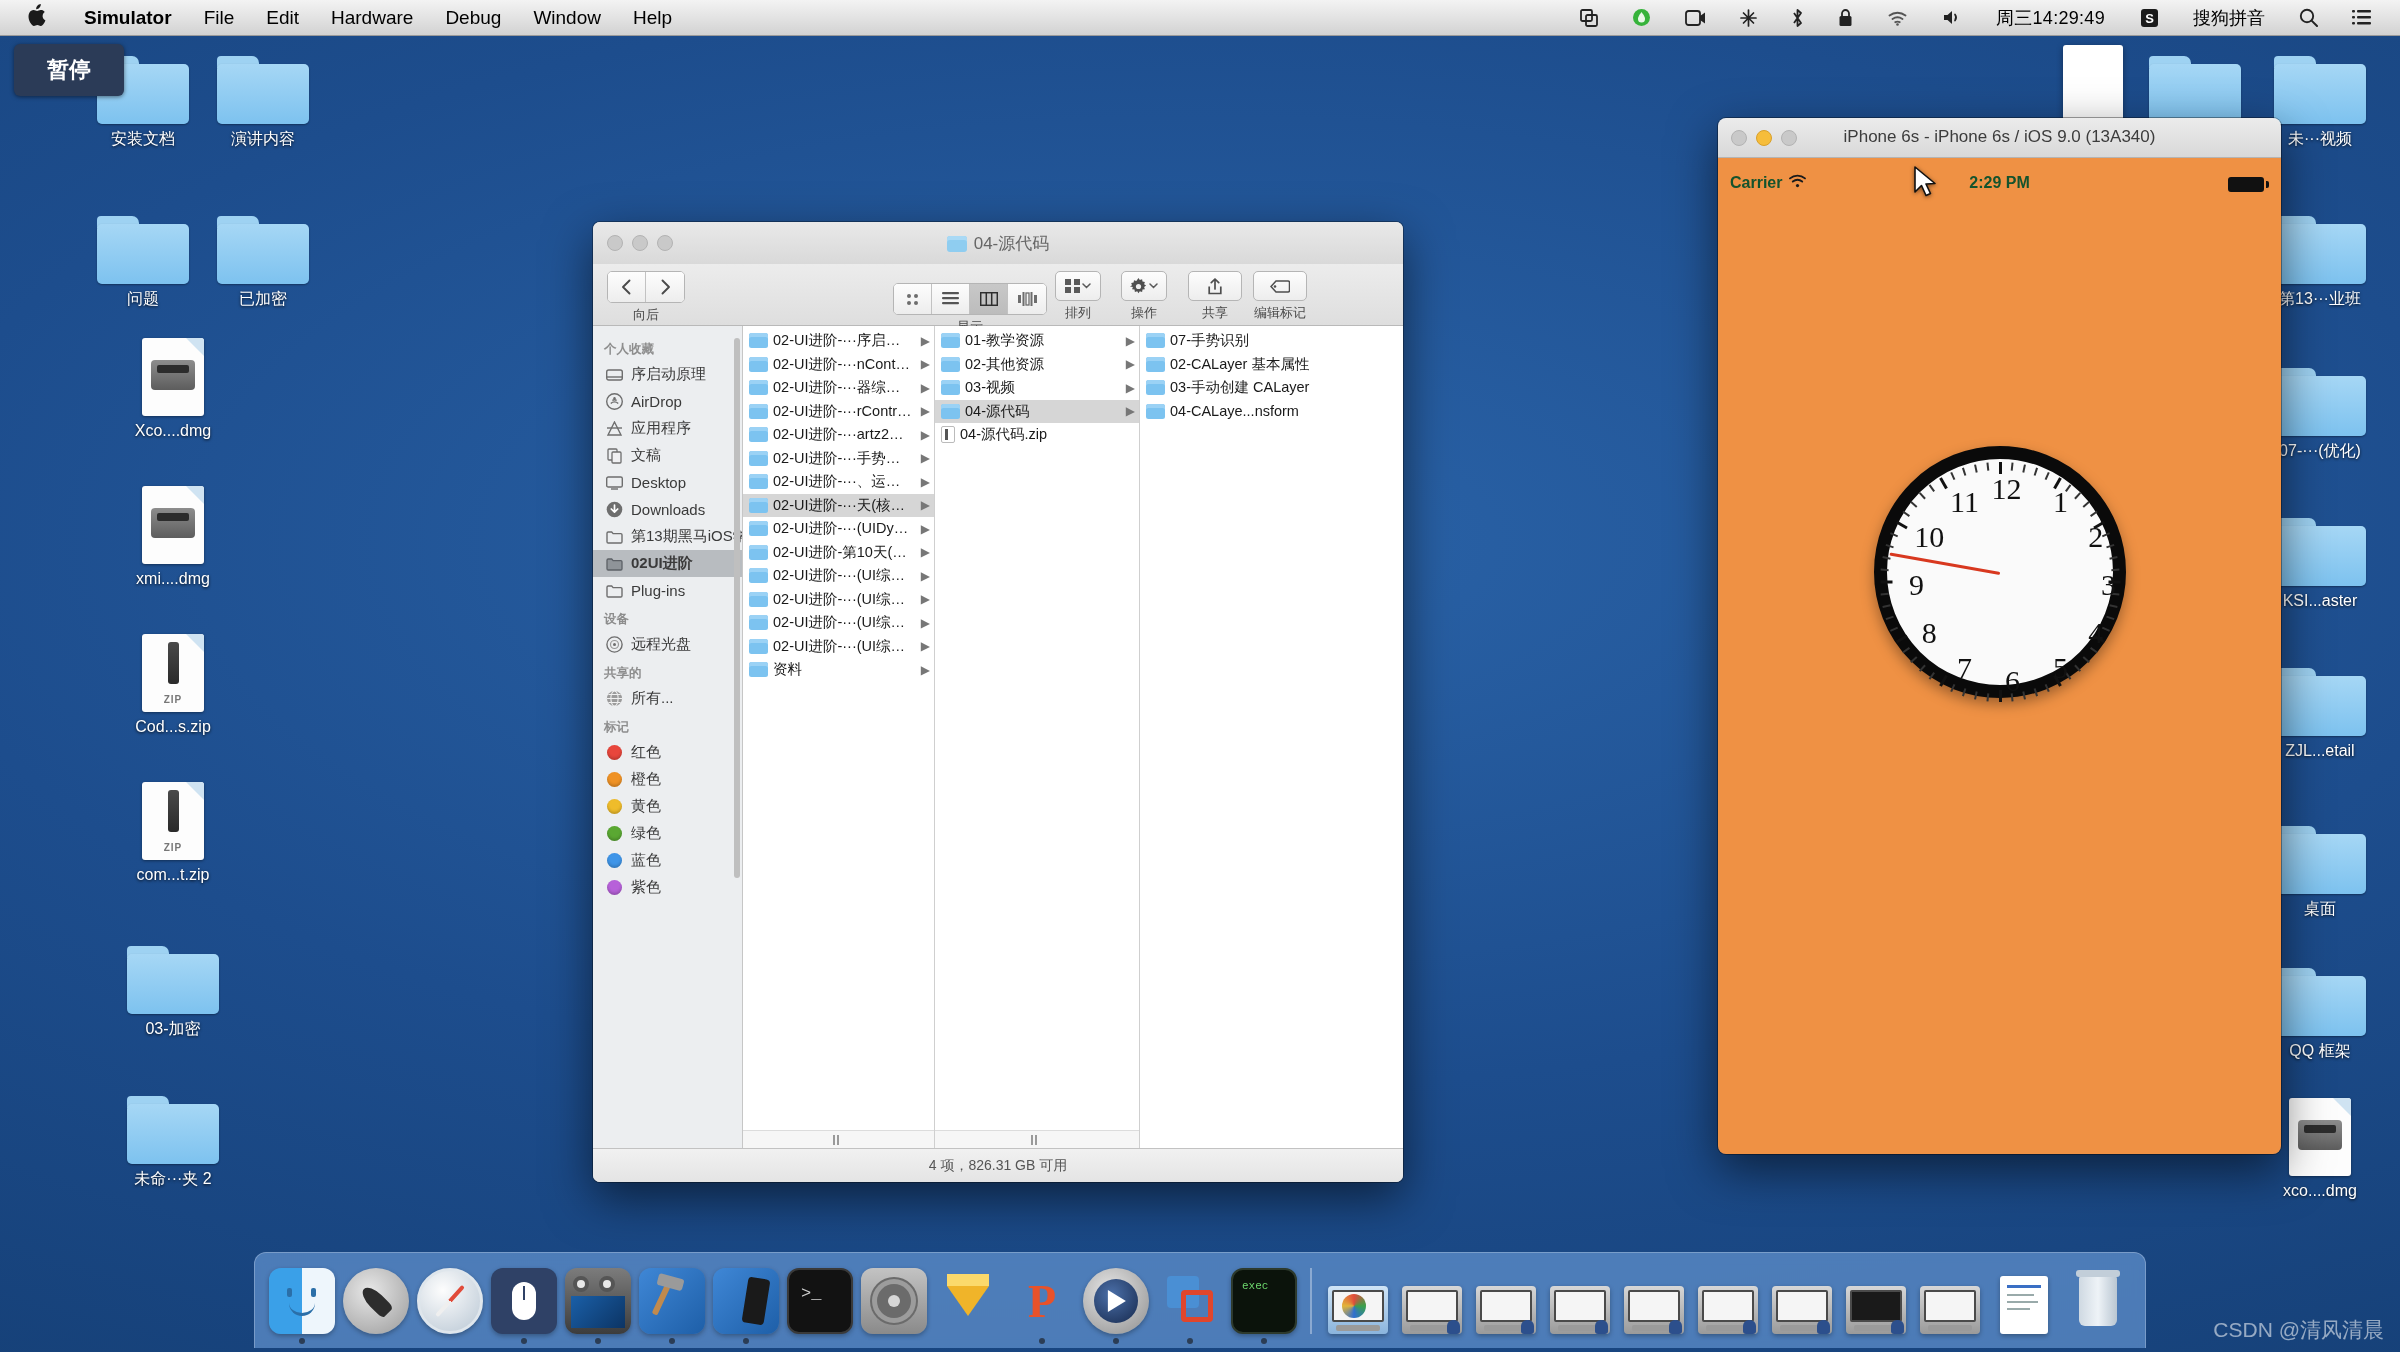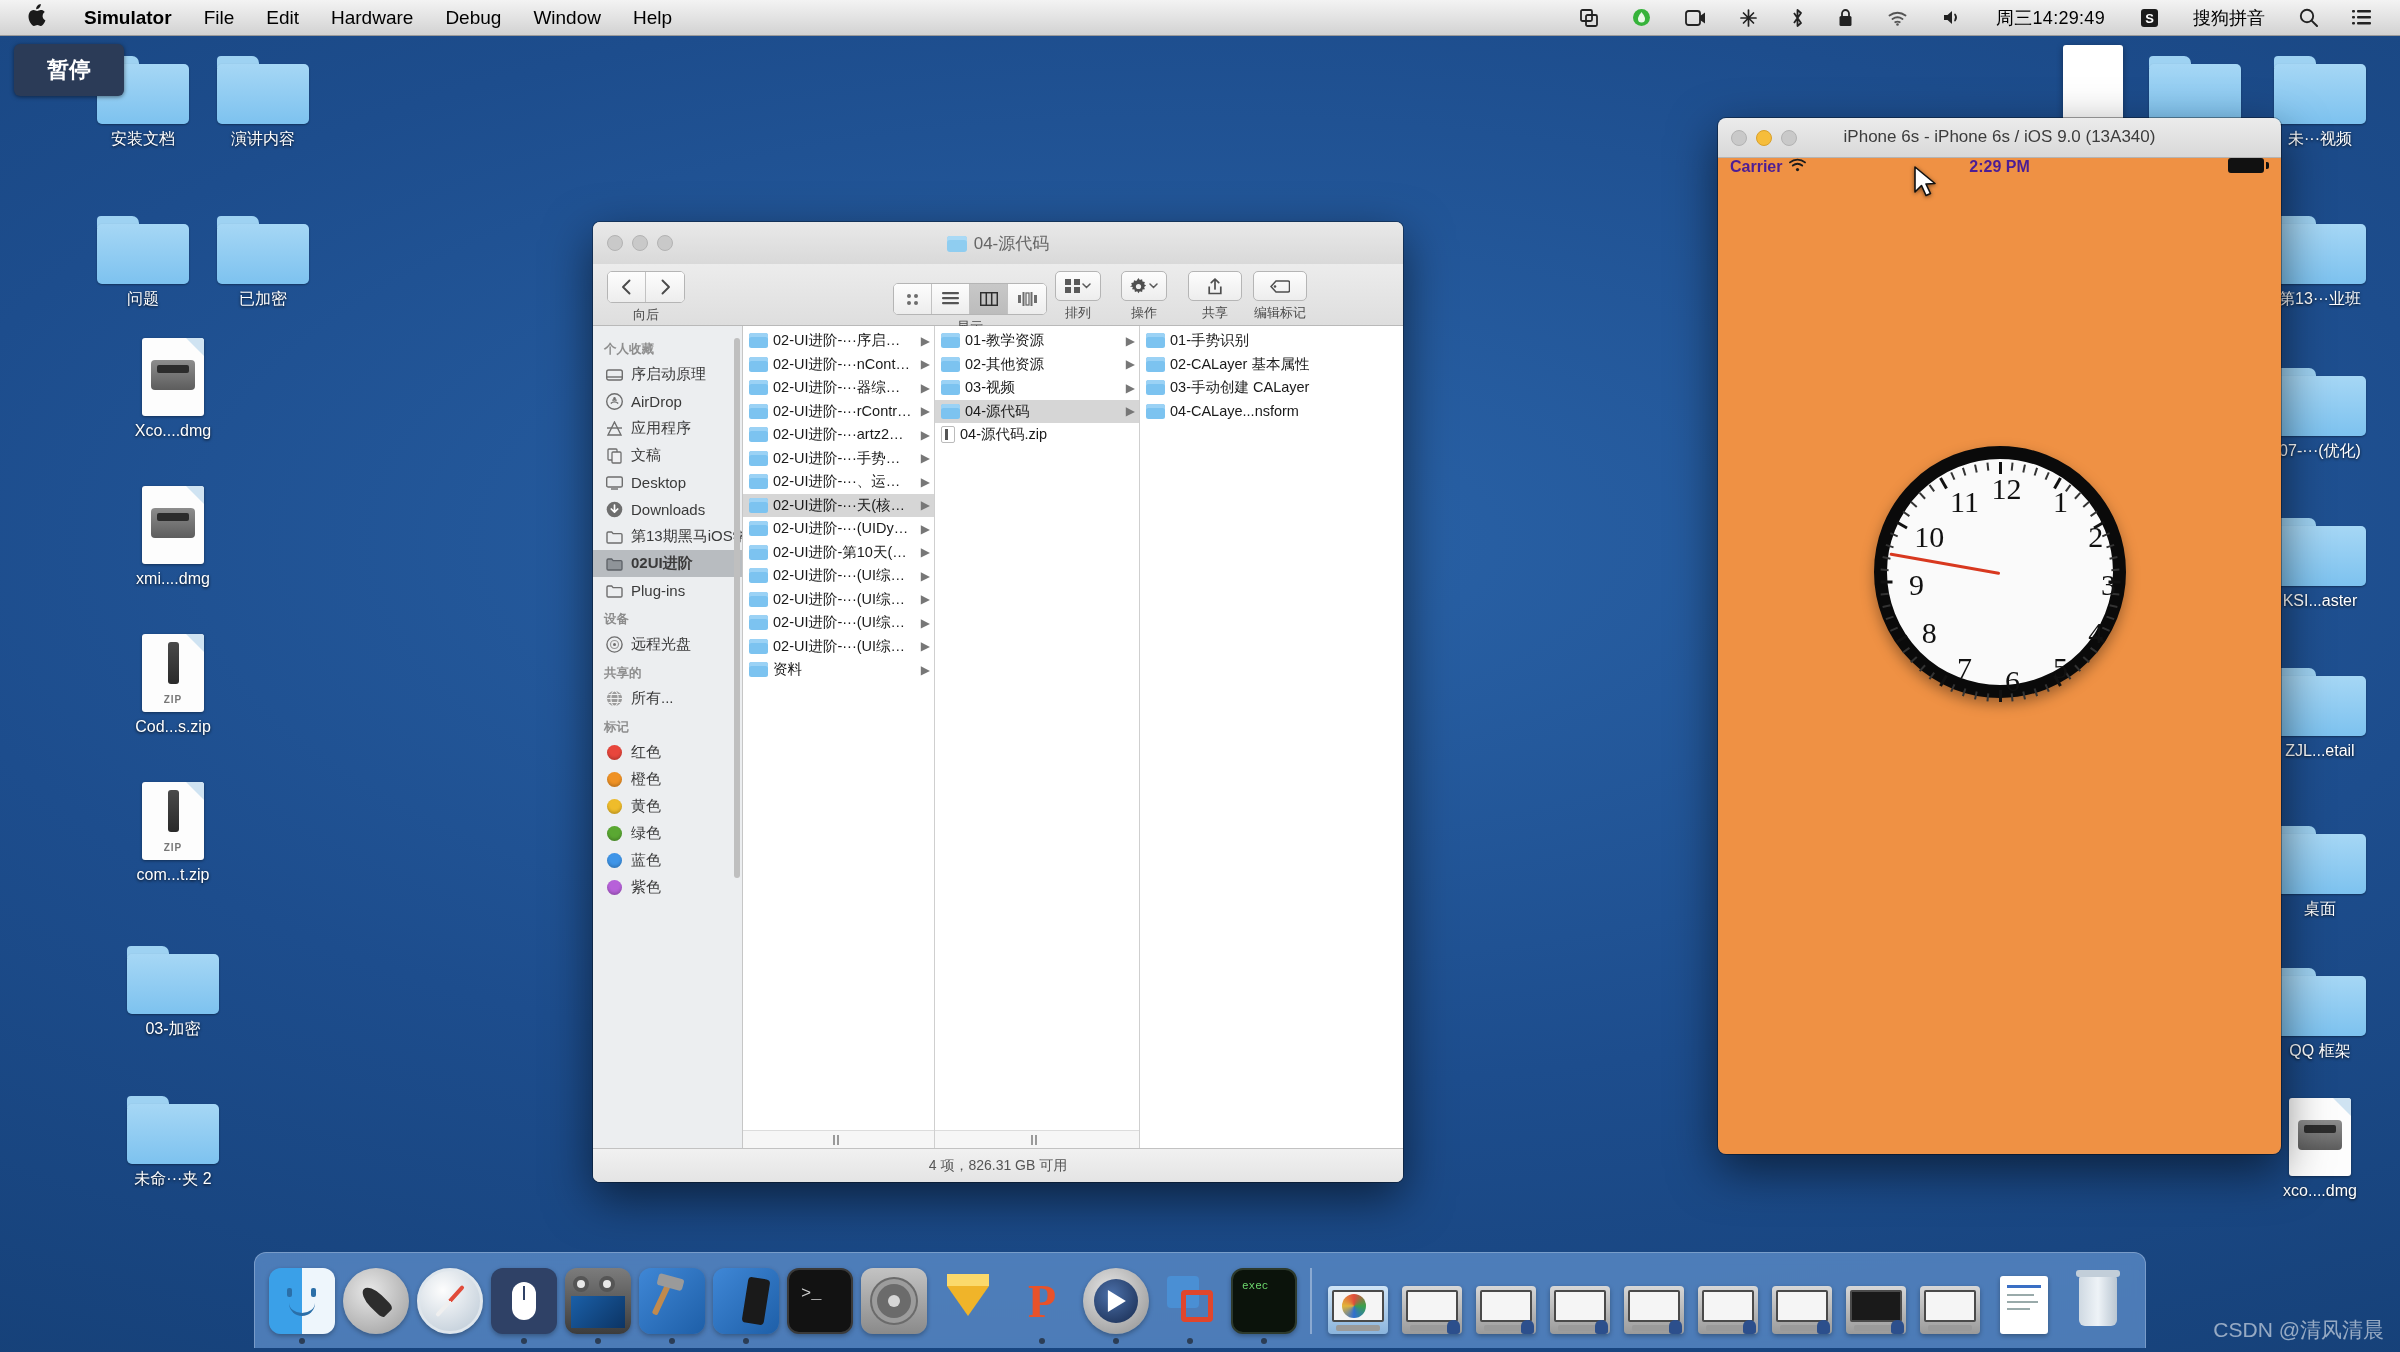--- a/index.html
+++ b/index.html
@@ -180,22 +180,22 @@
   #sim-titlebar{
     height:40px; background:linear-gradient(to bottom,#ececec,#d8d8d8);
     position:relative; flex:none; border-bottom:1px solid #b4b4b4;
   }
   #sim-titlebar .tl-dots{ top:12px; left:13px;}
   .tl-dot.amber{ background:#f6bd3b; border-color:#d9a02a;}
   #sim-title{ position:absolute; left:0; right:0; top:9px; text-align:center;
     font-size:17px; color:#3c3c3c;}
   #sim-screen{ flex:1; background:#ef9144; position:relative; }
   #sim-statusbar{
-    height:34px; display:flex; align-items:flex-start; padding:0 12px;
-    font-size:16px; color:#4c1d95; font-weight:bold;
+    height:34px; display:flex; align-items:flex-end; padding:0 12px;
+    font-size:16px; color:#14532d; font-weight:bold;
   }
   #sim-carrier{ display:flex; align-items:center; gap:6px;}
   #sim-time{ position:absolute; left:0; right:0; text-align:center; font-weight:bold;
     pointer-events:none;}
   #sim-battery{ margin-left:auto; display:flex; align-items:center; gap:2px;}
   .batt{ width:36px; height:15px; border:2px solid #111; border-radius:3px; background:#111;}
   .batt-cap{ width:3px; height:7px; background:#111; border-radius:0 2px 2px 0;}
   #clock-wrap{ position:absolute; left:50%; top:288px; transform:translateX(-50%);}
   .clockface{ width:252px; height:252px; border-radius:50%;
     background:#fafafa; border:13px solid #0a0a0a;
@@ -943,21 +943,21 @@
               <i></i>
               <i></i>
             </span>
           </div>
       </div>
 
       <div class="col" style="flex:1;border-right:none">
         <div class="col-list">
           <div class="frow">
               <i class="fico"></i>
-              <span class="fname">01-手势识别</span>
+              <span class="fname">07-手势识别</span>
             </div>
           <div class="frow">
               <i class="fico"></i>
               <span class="fname">02-CALayer 基本属性</span>
             </div>
           <div class="frow">
               <i class="fico"></i>
               <span class="fname">03-手动创建 CALayer</span>
             </div>
           <div class="frow">

